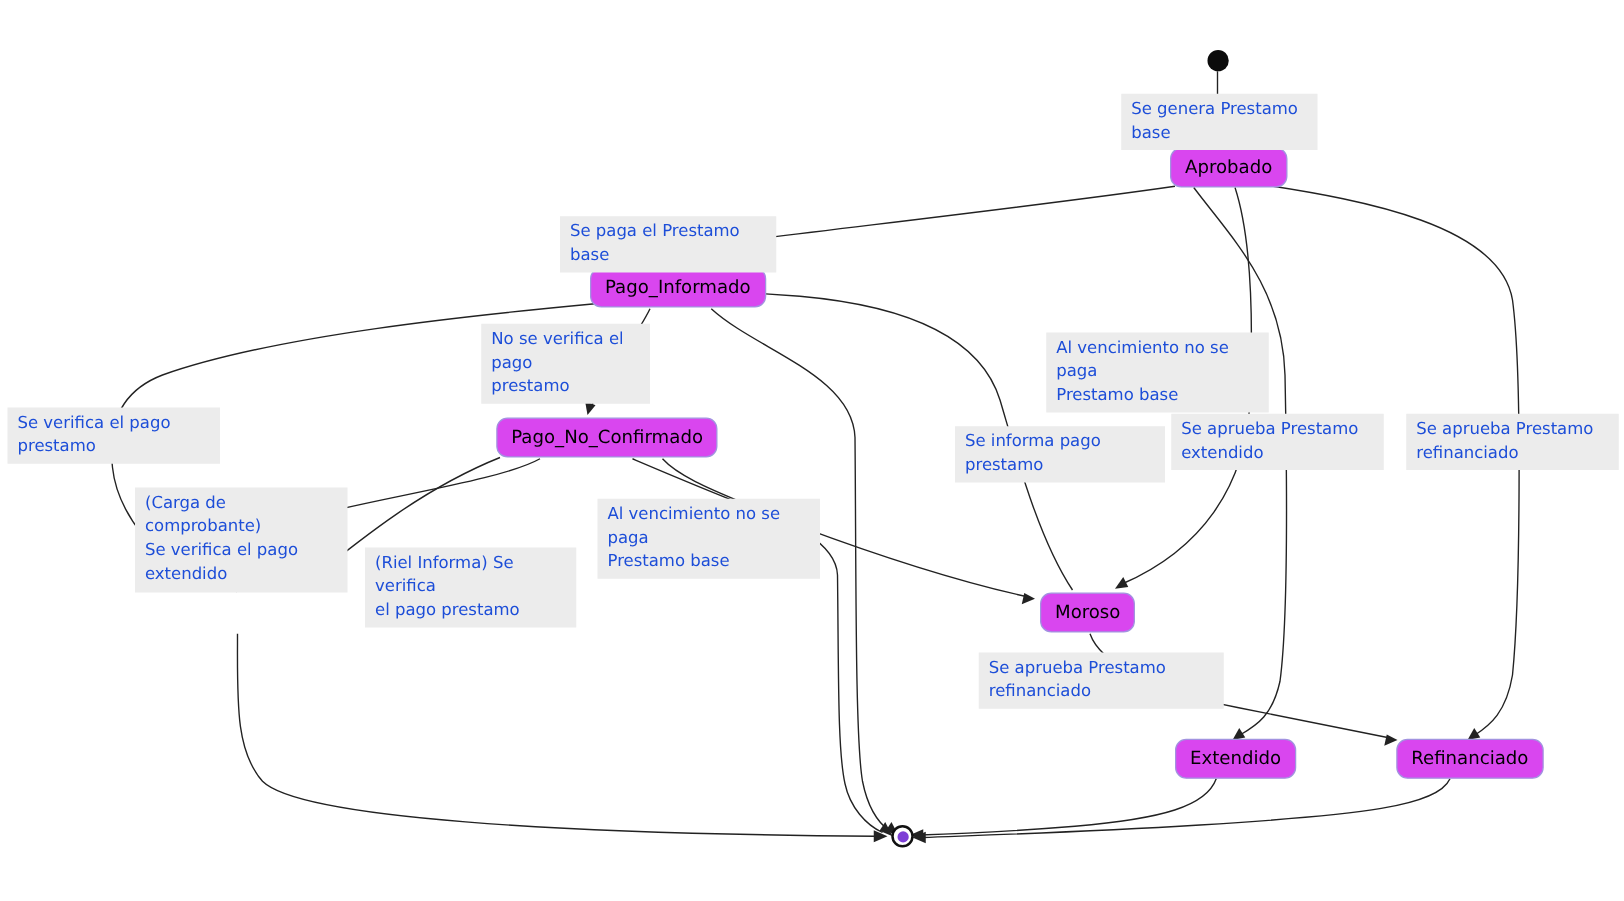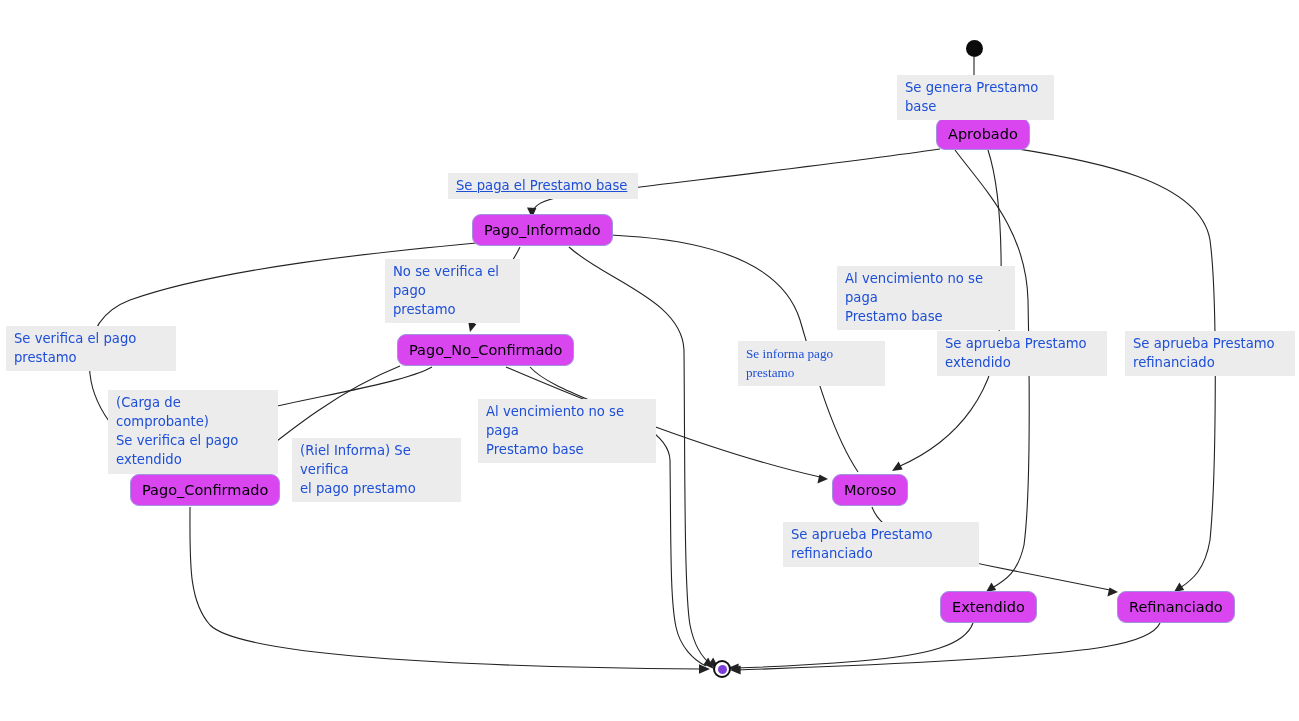--- a/index.html
+++ b/index.html
@@ -158,64 +158,61 @@
   </div>
 
   <div class="state-node" style="left:472px; top:214px;">
     <span>Pago_Informado</span>
   </div>
 
   <div class="state-node" style="left:397px; top:334px;">
     <span>Pago_No_Confirmado</span>
   </div>
 
-  <div class="state-node" style="left:130px; top:474px;">
-    <span>Pago_Confirmado</span>
-  </div>
 
   <div class="state-node" style="left:832px; top:474px;">
     <span>Moroso</span>
   </div>
 
   <div class="state-node" style="left:940px; top:591px;">
     <span>Extendido</span>
   </div>
 
   <div class="state-node" style="left:1117px; top:591px;">
     <span>Refinanciado</span>
   </div>
 
   <div class="end-node" style="left:713px; top:660px;">
     <span class="end-node-inner"></span>
   </div>
 
   <div class="edge-label" style="left:897px; top:75px; width:157px;">Se genera Prestamo base</div>
 
-  <div class="edge-label" style="left:448px; top:173px; width:190px;text-decoration:underline;">Se paga el Prestamo base</div>
+  <div class="edge-label" style="left:448px; top:173px; width:173px;">Se paga el Prestamo base</div>
 
   <div class="edge-label" style="left:385px; top:259px; width:135px;">No se verifica el pago
 prestamo</div>
 
   <div class="edge-label" style="left:6px; top:326px; width:170px;">Se verifica el pago
 prestamo</div>
 
   <div class="edge-label" style="left:108px; top:390px; width:170px;">(Carga de comprobante)
 Se verifica el pago
 extendido</div>
 
   <div class="edge-label" style="left:292px; top:399px; width:169px;margin-top:39px;">(Riel Informa) Se verifica
 el pago prestamo</div>
 
   <div class="edge-label" style="left:478px; top:399px; width:178px;">Al vencimiento no se paga
 Prestamo base</div>
 
   <div class="edge-label" style="left:837px; top:266px; width:178px;">Al vencimiento no se paga
 Prestamo base</div>
 
-  <div class="edge-label" style="left:738px; top:341px; width:147px;font-family:Liberation Serif, serif;">Se informa pago prestamo</div>
+  <div class="edge-label" style="left:764px; top:341px; width:168px;">Se informa pago prestamo</div>
 
   <div class="edge-label" style="left:937px; top:331px; width:170px;">Se aprueba Prestamo
 extendido</div>
 
   <div class="edge-label" style="left:1125px; top:331px; width:170px;">Se aprueba Prestamo
 refinanciado</div>
 
   <div class="edge-label" style="left:783px; top:522px; width:196px;">Se aprueba Prestamo
 refinanciado</div>
 

